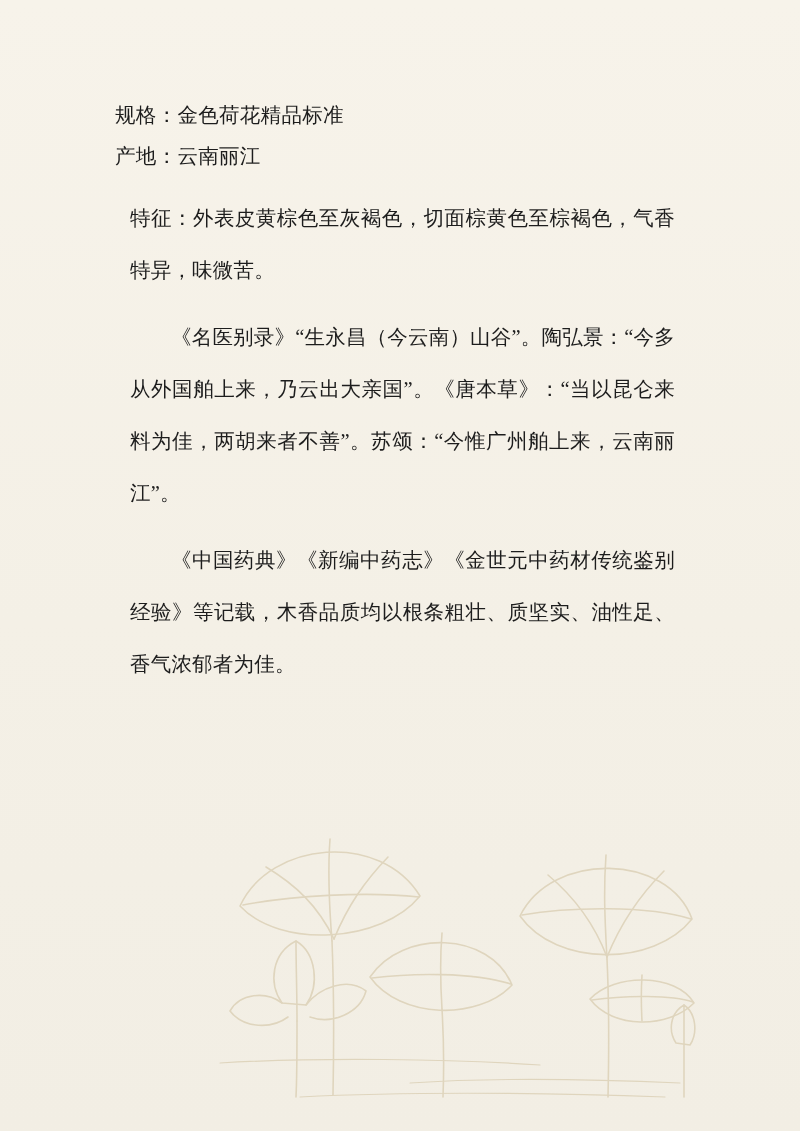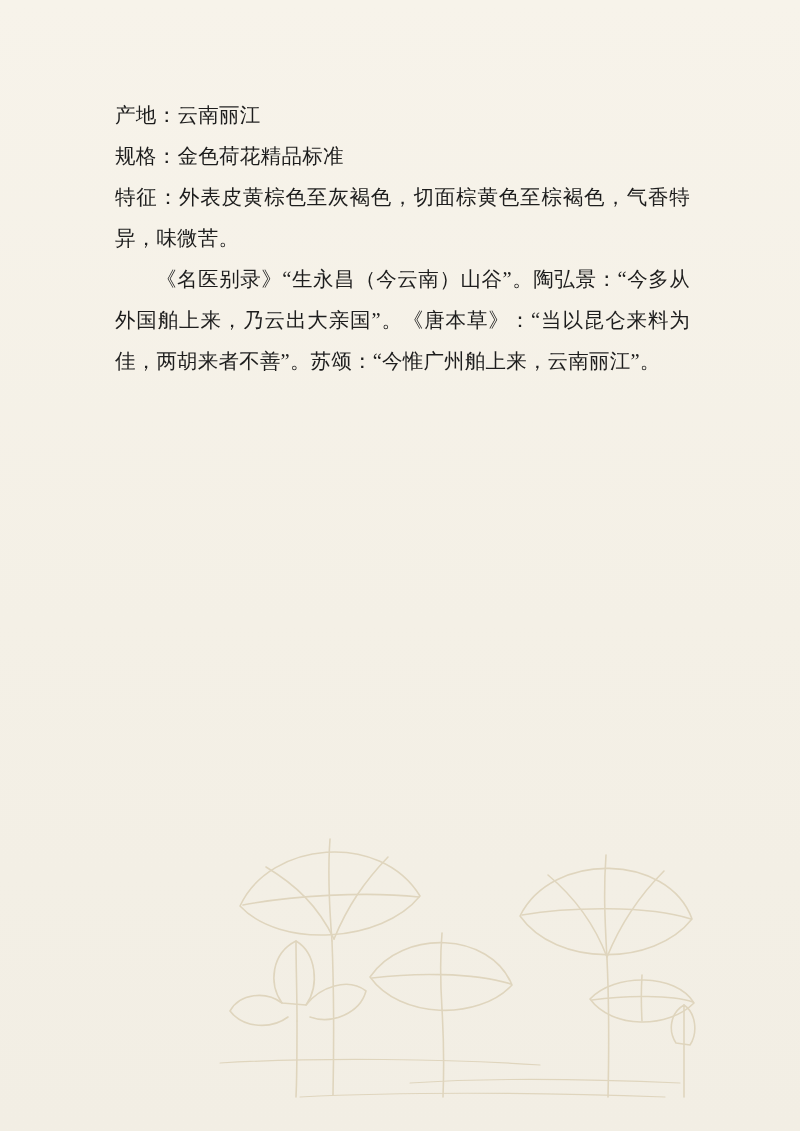--- a/index.html
+++ b/index.html
@@ -45,26 +45,26 @@
   .line {
     font-size: 20.5px;
     line-height: 41px;
     color: #1d1d1d;
     letter-spacing: 0.3px;
     white-space: nowrap;
   }
 
   .para {
     font-size: 20.5px;
-    line-height: 41px;
+    line-height: 52px;
     color: #1d1d1d;
     letter-spacing: 0.2px;
     text-align: justify;
     text-justify: inter-ideograph;
-    margin: 0;
+    margin: 15px;
   }
 
   .para.indent {
     text-indent: 2em;
   }
 
   .block-gap {
     height: 0px;
   }
 </style>
@@ -109,24 +109,25 @@
       <path d="M564 314 C 564 332, 564 352, 564 406"></path>
 
       <path d="M100 372 C 200 366, 330 368, 420 374" stroke-width="1.2"></path>
       <path d="M290 392 C 380 386, 470 388, 560 392" stroke-width="1.2"></path>
       <path d="M180 406 C 300 400, 430 402, 545 406" stroke-width="1.2"></path>
     </g>
   </svg>
 
   <div id="content">
 
+    <div class="line">规格：金色荷花精品标准</div>
     <div class="line">产地：云南丽江</div>
-    <div class="line">规格：金色荷花精品标准</div>
     <p class="para">特征：外表皮黄棕色至灰褐色，切面棕黄色至棕褐色，气香特异，味微苦。</p>
 
     <div class="block-gap"></div>
 
     <p class="para indent">《名医别录》“生永昌（今云南）山谷”。陶弘景：“今多从外国舶上来，乃云出大亲国”。《唐本草》：“当以昆仑来料为佳，两胡来者不善”。苏颂：“今惟广州舶上来，云南丽江”。</p>
 
 
+    <p class="para indent">《中国药典》《新编中药志》《金世元中药材传统鉴别经验》等记载，木香品质均以根条粗壮、质坚实、油性足、香气浓郁者为佳。</p>
 
   </div>
 </div>
 
 </body></html>

